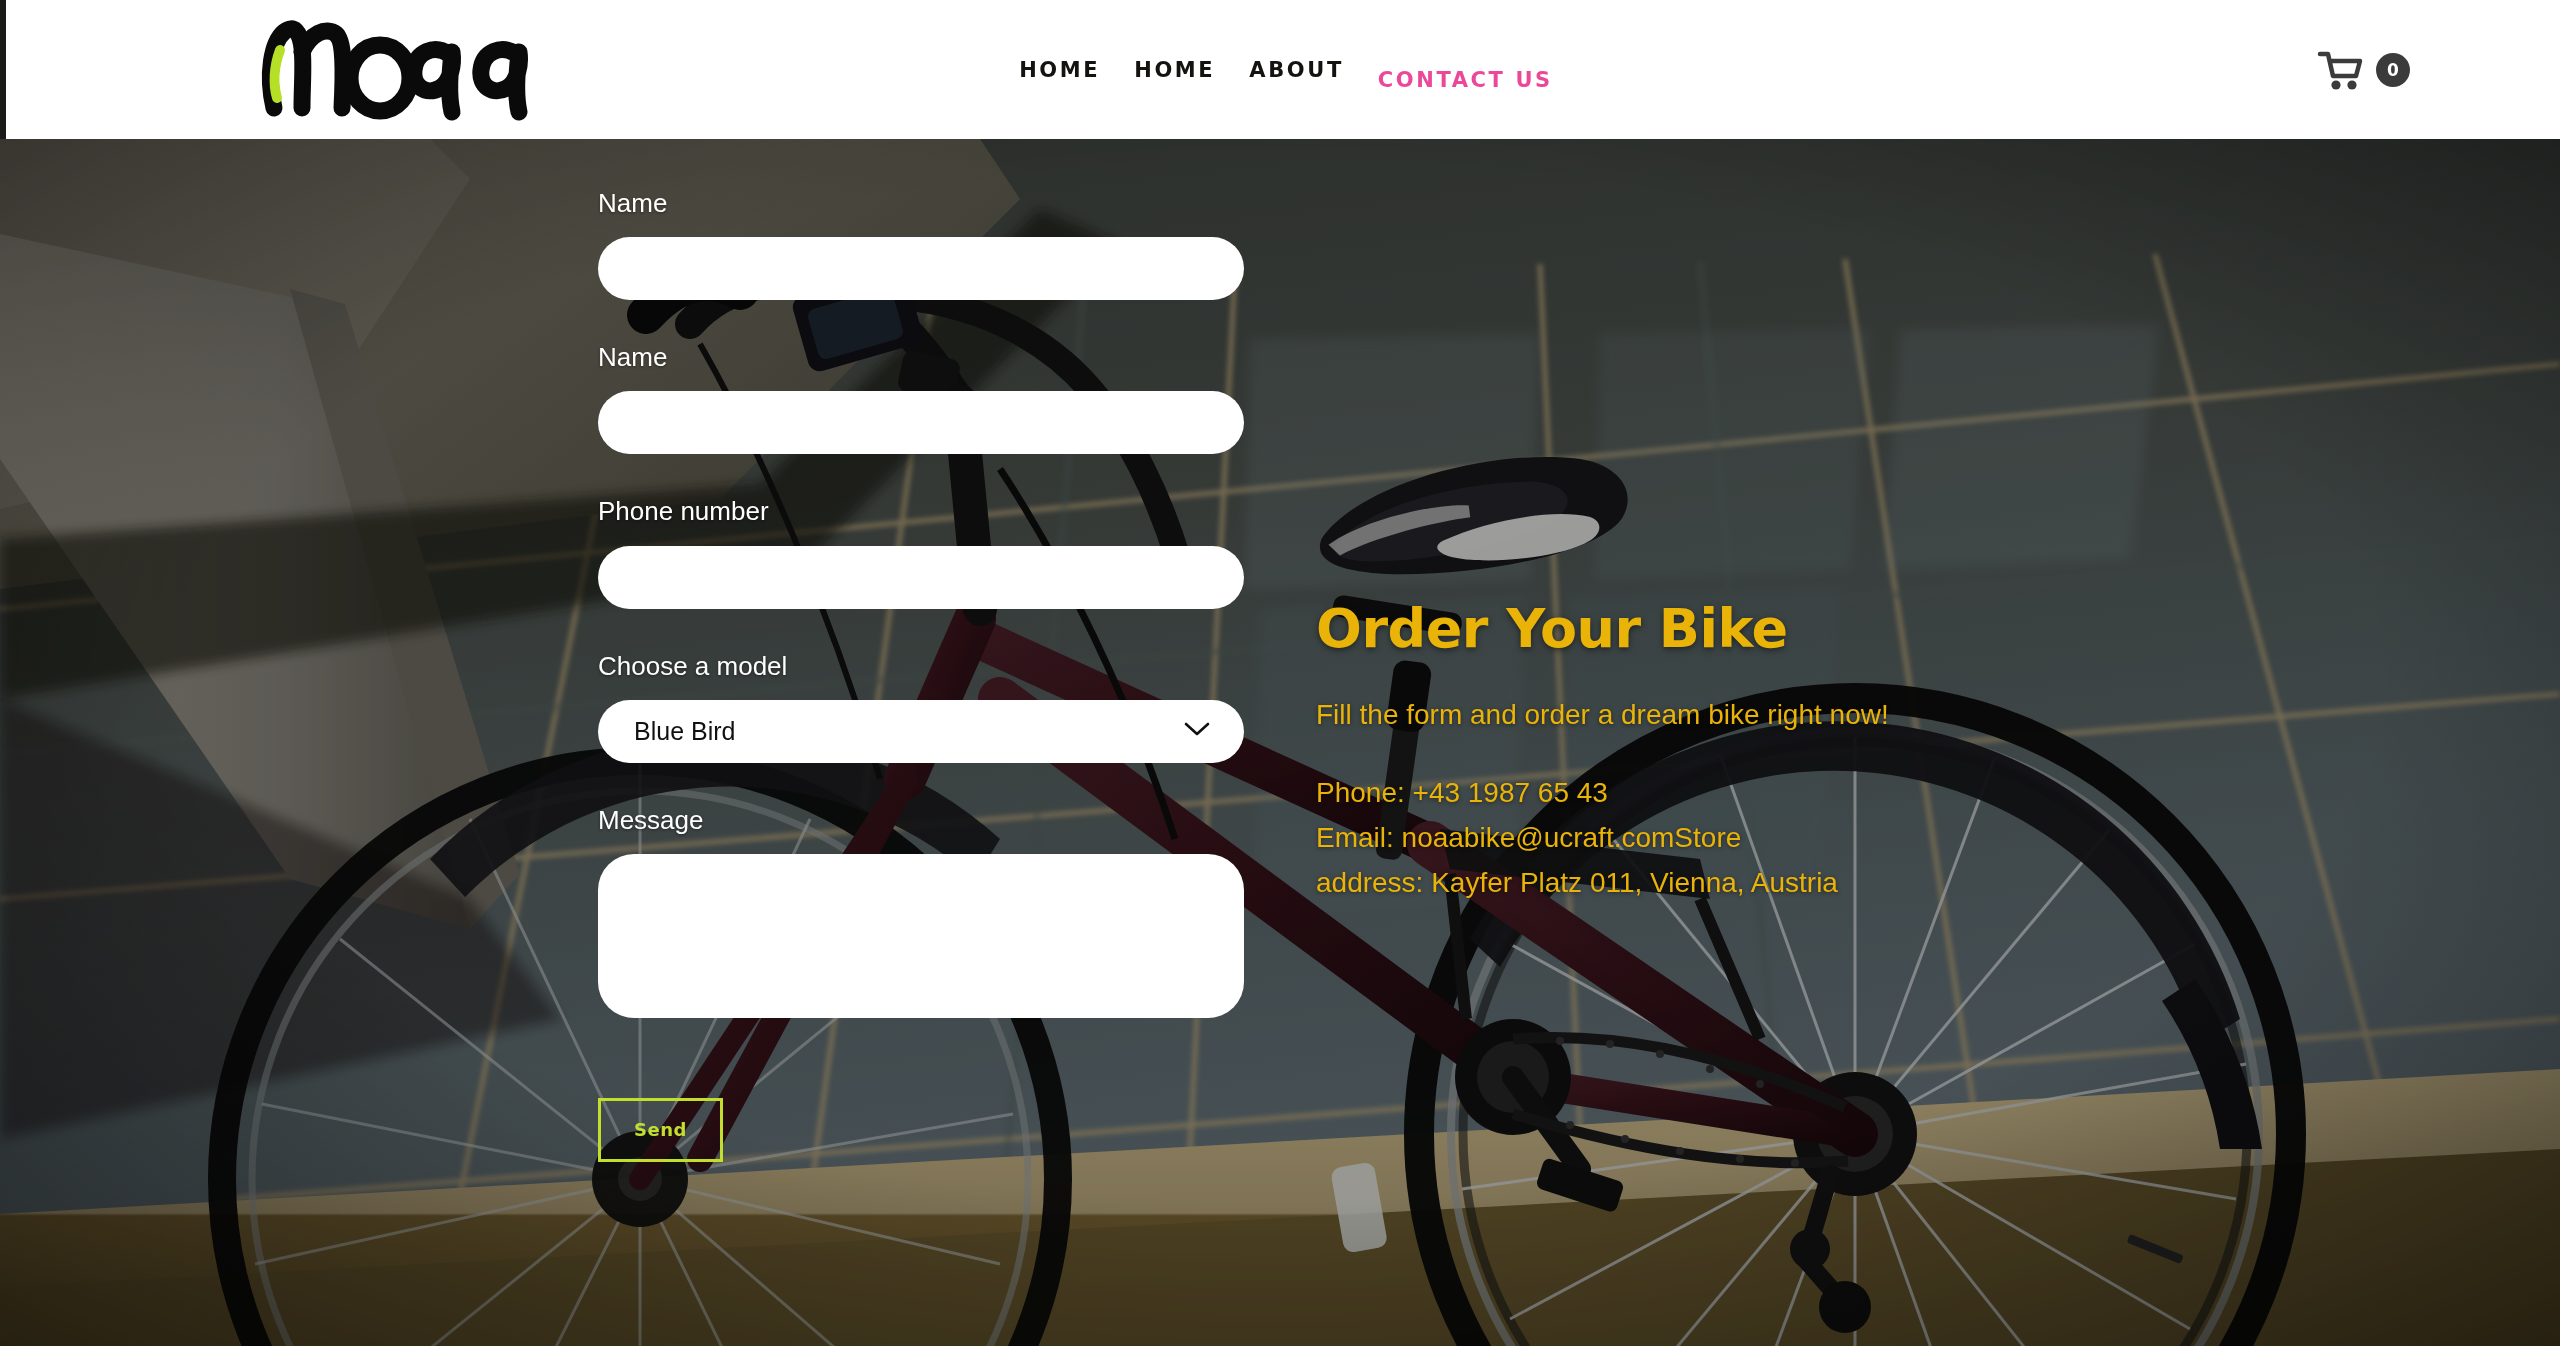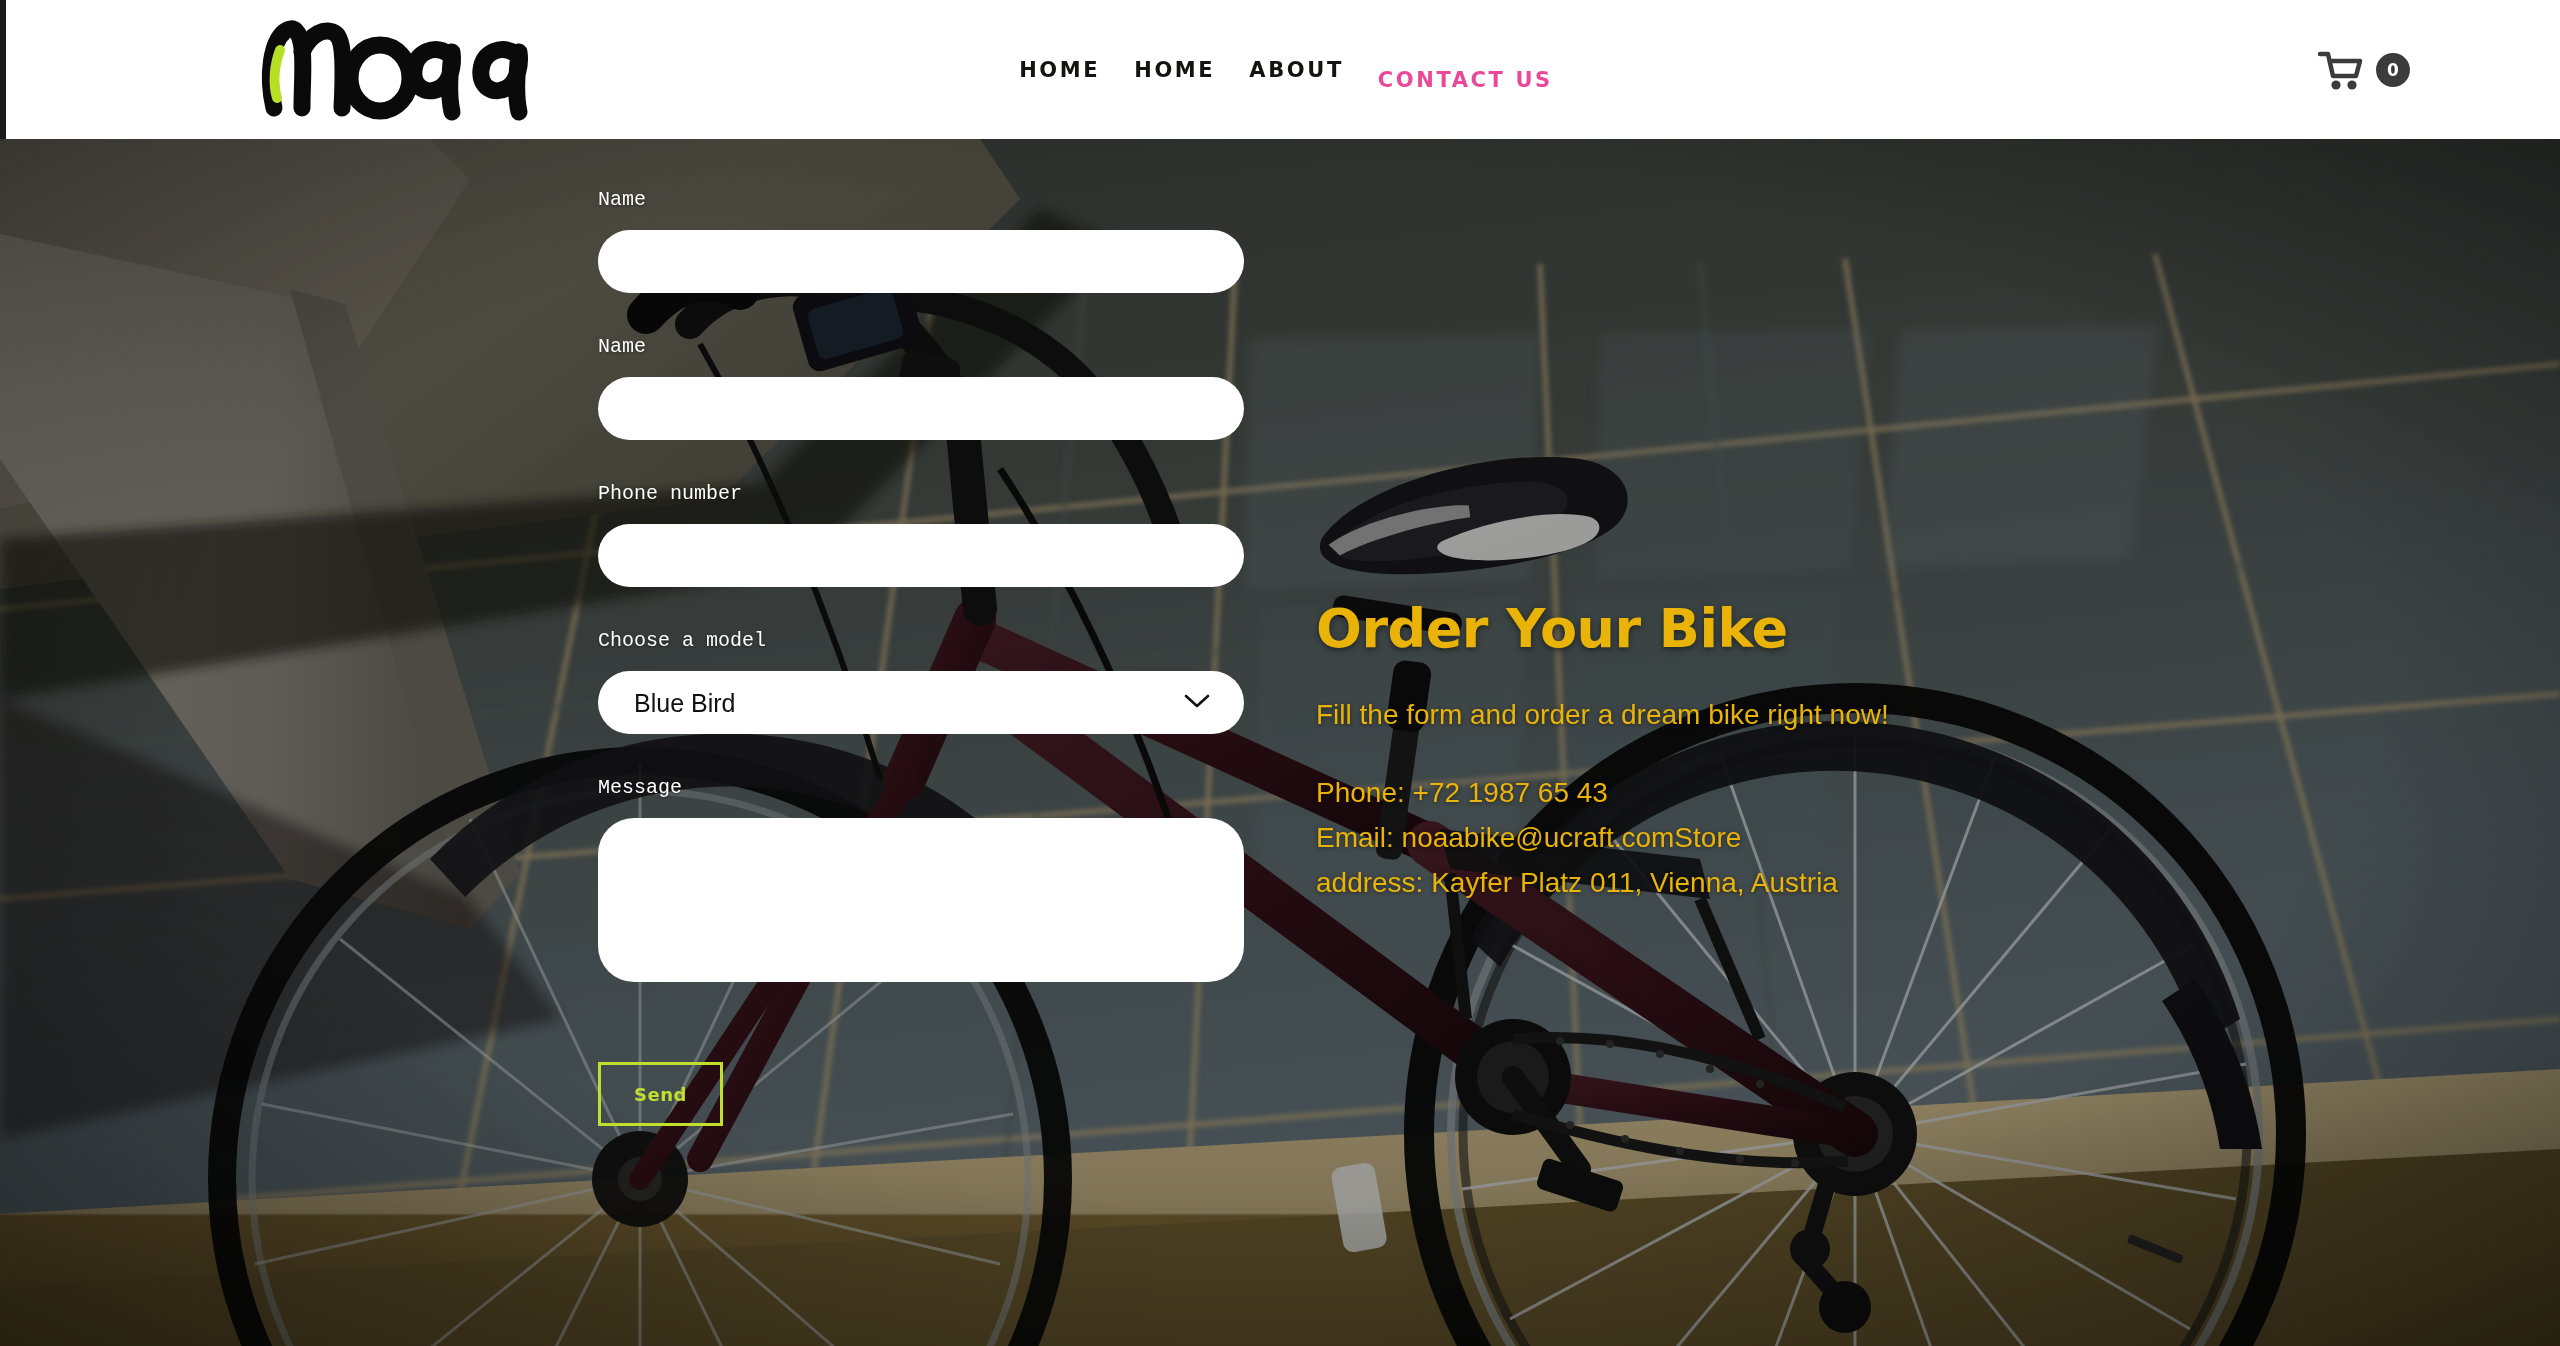--- a/index.html
+++ b/index.html
@@ -74,22 +74,22 @@
 
   
   .form-col {
     position: absolute;
     left: 598px; top: 188px;
     width: 646px;
     z-index: 20;
   }
 
   .field-label {
-    font-family: Liberation Mono, monospace;
-    font-size: 20px;
+    font-family: Liberation Sans, sans-serif;
+    font-size: 26px;
     font-weight: 400;
     color: #ffffff;
     line-height: 1.2;
     margin-bottom: 18px;
     text-shadow: 0 1px 3px rgba(0,0,0,.45);
   }
 
   .pill-input {
     display: block;
     width: 646px; height: 63px;
@@ -477,19 +477,19 @@
       <textarea class="box-input" placeholder="" style=""></textarea>
     </div>
 
     <button class="send-btn" type="submit">Send</button>
   </form>
 
   <div class="info-col">
     <h1 class="info-title">Order Your Bike</h1>
     <p class="info-lead">Fill the form and order a dream bike right now!</p>
     <div class="info-contact">
-      <div>Phone: +72 1987 65 43</div>
+      <div>Phone: +43 1987 65 43</div>
       <div>Email: noaabike@ucraft.comStore</div>
       <div>address: Kayfer Platz 011, Vienna, Austria</div>
     </div>
   </div>
 
 </div>
 
 </body></html>

